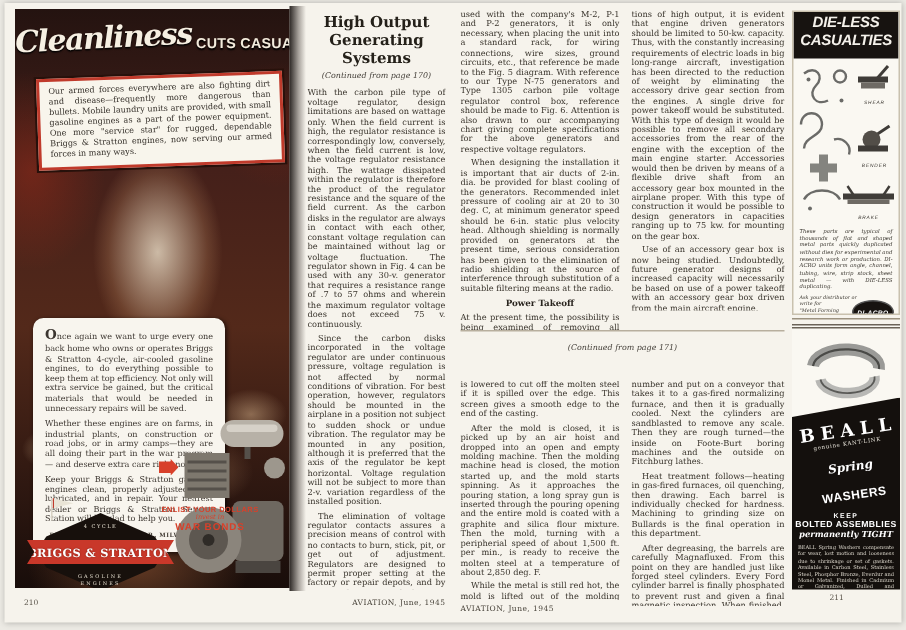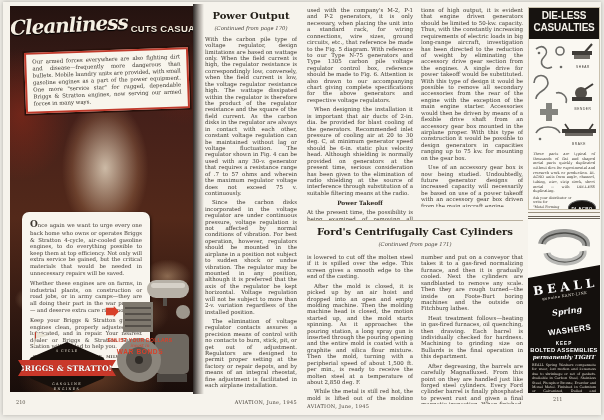--- a/index.html
+++ b/index.html
@@ -65,21 +65,21 @@
   .colB{left:421px;top:7px;width:102px;height:200px;}
   .rule-title{position:absolute;left:307px;top:220px;width:216px;height:1px;background:#b8af9e;}
   .ford-head{position:absolute;left:307px;top:226px;width:216px;text-align:center;color:#242019;}
   .ford-head .a-title{font-size:10px;}
   .fordA{left:307px;top:254px;width:106px;height:146px;}
   .fordB{left:421px;top:254px;width:102px;height:150px;}
   .folio{position:absolute;font-size:5px;color:#5a544a;}
   .footer-mag{position:absolute;font-size:5px;color:#4a453c;letter-spacing:.3px;}
   
   .ad-diacro{position:absolute;left:528px;top:7px;width:72px;height:203px;background:#faf8f2;
-    border:1px solid #c9c1ae;box-sizing:border-box;overflow:hidden;}
+    border:1px solid #c9c1ae;box-sizing:border-box;overflow:hidden;font-style:italic;}
   .dd-head{height:29px;background:#171310;color:#f4f1ea;text-align:center;padding-top:2px;
     font-family:"Liberation Sans",sans-serif;font-weight:bold;font-size:10px;line-height:1.15;letter-spacing:-.2px;}
   .dd-art{position:relative;height:112px;}
   .dd-squiggles{position:absolute;left:1px;top:2px;}
   .mach{position:absolute;text-align:center;font-family:"Liberation Sans",sans-serif;}
   .mach .lbl{font-size:3.2px;letter-spacing:.6px;color:#3c3832;margin-top:1px;}
   .m-shear{right:3px;top:4px;width:26px;}
   .m-bender{right:3px;top:44px;width:26px;}
   .m-brake{left:30px;top:84px;width:40px;}
   .dd-body{font-size:3.6px;line-height:1.3;text-align:justify;color:#3a362f;padding:1px 4px 0;}
@@ -156,42 +156,42 @@
       <rect x="42" y="58" width="34" height="40" rx="5" fill="#6e6860"></rect>
       <circle cx="26" cy="84" r="22" fill="#8b857c"></circle>
       <circle cx="26" cy="84" r="13" fill="#5d5750"></circle>
       <circle cx="26" cy="84" r="4" fill="#2f2b27"></circle>
       <rect x="44" y="98" width="30" height="8" fill="#4a4540"></rect>
     </svg>
   </div>
   <div class="spine"></div>
 
   <div class="col col1">
-    <div class="a-title">Power Output</div>
+    <div class="a-title">High Output</div>
+    <div class="a-title">Generating Systems</div>
     <div class="continued">(Continued from page 170)</div>
     <p class="noind">With the carbon pile type of voltage regulator, design limitations are based on wattage only. When the field current is high, the regulator resistance is correspondingly low, conversely, when the field current is low, the voltage regulator resistance high. The wattage dissipated within the regulator is therefore the product of the regulator resistance and the square of the field current. As the carbon disks in the regulator are always in contact with each other, constant voltage regulation can be maintained without lag or voltage fluctuation. The regulator shown in Fig. 4 can be used with any 30-v. generator that requires a resistance range of .7 to 57 ohms and wherein the maximum regulator voltage does not exceed 75 v. continuously.</p>
     <p>Since the carbon disks incorporated in the voltage regulator are under continuous pressure, voltage regulation is not affected by normal conditions of vibration. For best operation, however, regulators should be mounted in the airplane in a position not subject to sudden shock or undue vibration. The regulator may be mounted in any position, although it is preferred that the axis of the regulator be kept horizontal. Voltage regulation will not be subject to more than 2-v. variation regardless of the installed position.</p>
     <p>The elimination of voltage regulator contacts assures a precision means of control with no contacts to burn, stick, pit, or get out of adjustment. Regulators are designed to permit proper setting at the factory or repair depots, and by means of an integral rheostat, fine adjustment is facilitated in each airplane installation.</p>
 
   </div>
 
   <div class="col colA">
     <p class="noind">used with the company's M-2, P-1 and P-2 generators, it is only necessary, when placing the unit into a standard rack, for wiring connections, wire sizes, ground circuits, etc., that reference be made to the Fig. 5 diagram. With reference to our Type N-75 generators and Type 1305 carbon pile voltage regulator control box, reference should be made to Fig. 6. Attention is also drawn to our accompanying chart giving complete specifications for the above generators and respective voltage regulators.</p>
     <p>When designing the installation it is important that air ducts of 2-in. dia. be provided for blast cooling of the generators. Recommended inlet pressure of cooling air at 20 to 30 deg. C, at minimum generator speed should be 6-in. static plus velocity head. Although shielding is normally provided on generators at the present time, serious consideration has been given to the elimination of radio shielding at the source of interference through substitution of a suitable filtering means at the radio.</p>
     <div class="subhead">Power Takeoff</div>
     <p class="noind">At the present time, the possibility is being examined of removing all engine driven accessories, with the exception of the main engine starter, from the accessory drive section of the engine. Due to engine design, space and weight limitations, and problems involving vibration from shock mounted installa-</p>
   </div>
   <div class="col colB">
     <p class="noind">tions of high output, it is evident that engine driven generators should be limited to 50-kw. capacity. Thus, with the constantly increasing requirements of electric loads in big long-range aircraft, investigation has been directed to the reduction of weight by eliminating the accessory drive gear section from the engines. A single drive for power takeoff would be substituted. With this type of design it would be possible to remove all secondary accessories from the rear of the engine with the exception of the main engine starter. Accessories would then be driven by means of a flexible drive shaft from an accessory gear box mounted in the airplane proper. With this type of construction it would be possible to design generators in capacities ranging up to 75 kw. for mounting on the gear box.</p>
     <p>Use of an accessory gear box is now being studied. Undoubtedly, future generator designs of increased capacity will necessarily be based on use of a power takeoff with an accessory gear box driven from the main aircraft engine.</p>
   </div>
 
   <div class="rule-title"></div>
   <div class="ford-head">
-    <div class="a-title">Ford's Centrifugally Cast Cylinders</div>
     <div class="continued">(Continued from page 171)</div>
   </div>
   <div class="col fordA">
     <p class="noind">is lowered to cut off the molten steel if it is spilled over the edge. This screen gives a smooth edge to the end of the casting.</p>
     <p>After the mold is closed, it is picked up by an air hoist and dropped into an open and empty molding machine. Then the molding machine head is closed, the motion started up, and the mold starts spinning. As it approaches the pouring station, a long spray gun is inserted through the pouring opening and the entire mold is coated with a graphite and silica flour mixture. Then the mold, turning with a peripherial speed of about 1,500 ft. per min., is ready to receive the molten steel at a temperature of about 2,850 deg. F.</p>
     <p>While the metal is still red hot, the mold is lifted out of the molding machine onto a conveyor. Here the mold cover is removed and the casting knocked out. Each cylinder is weighed to make sure there is enough steel in it to finish properly, since there is no control of i.d. except by the amount of metal poured into mold. If weight is right, casting is stamped with the heat</p>
   </div>
   <div class="col fordB">
     <p class="noind">number and put on a conveyor that takes it to a gas-fired normalizing furnace, and then it is gradually cooled. Next the cylinders are sandblasted to remove any scale. Then they are rough turned—the inside on Foote-Burt boring machines and the outside on Fitchburg lathes.</p>
     <p>Heat treatment follows—heating in gas-fired furnaces, oil quenching, then drawing. Each barrel is individually checked for hardness. Machining to grinding size on Bullards is the final operation in this department.</p>

